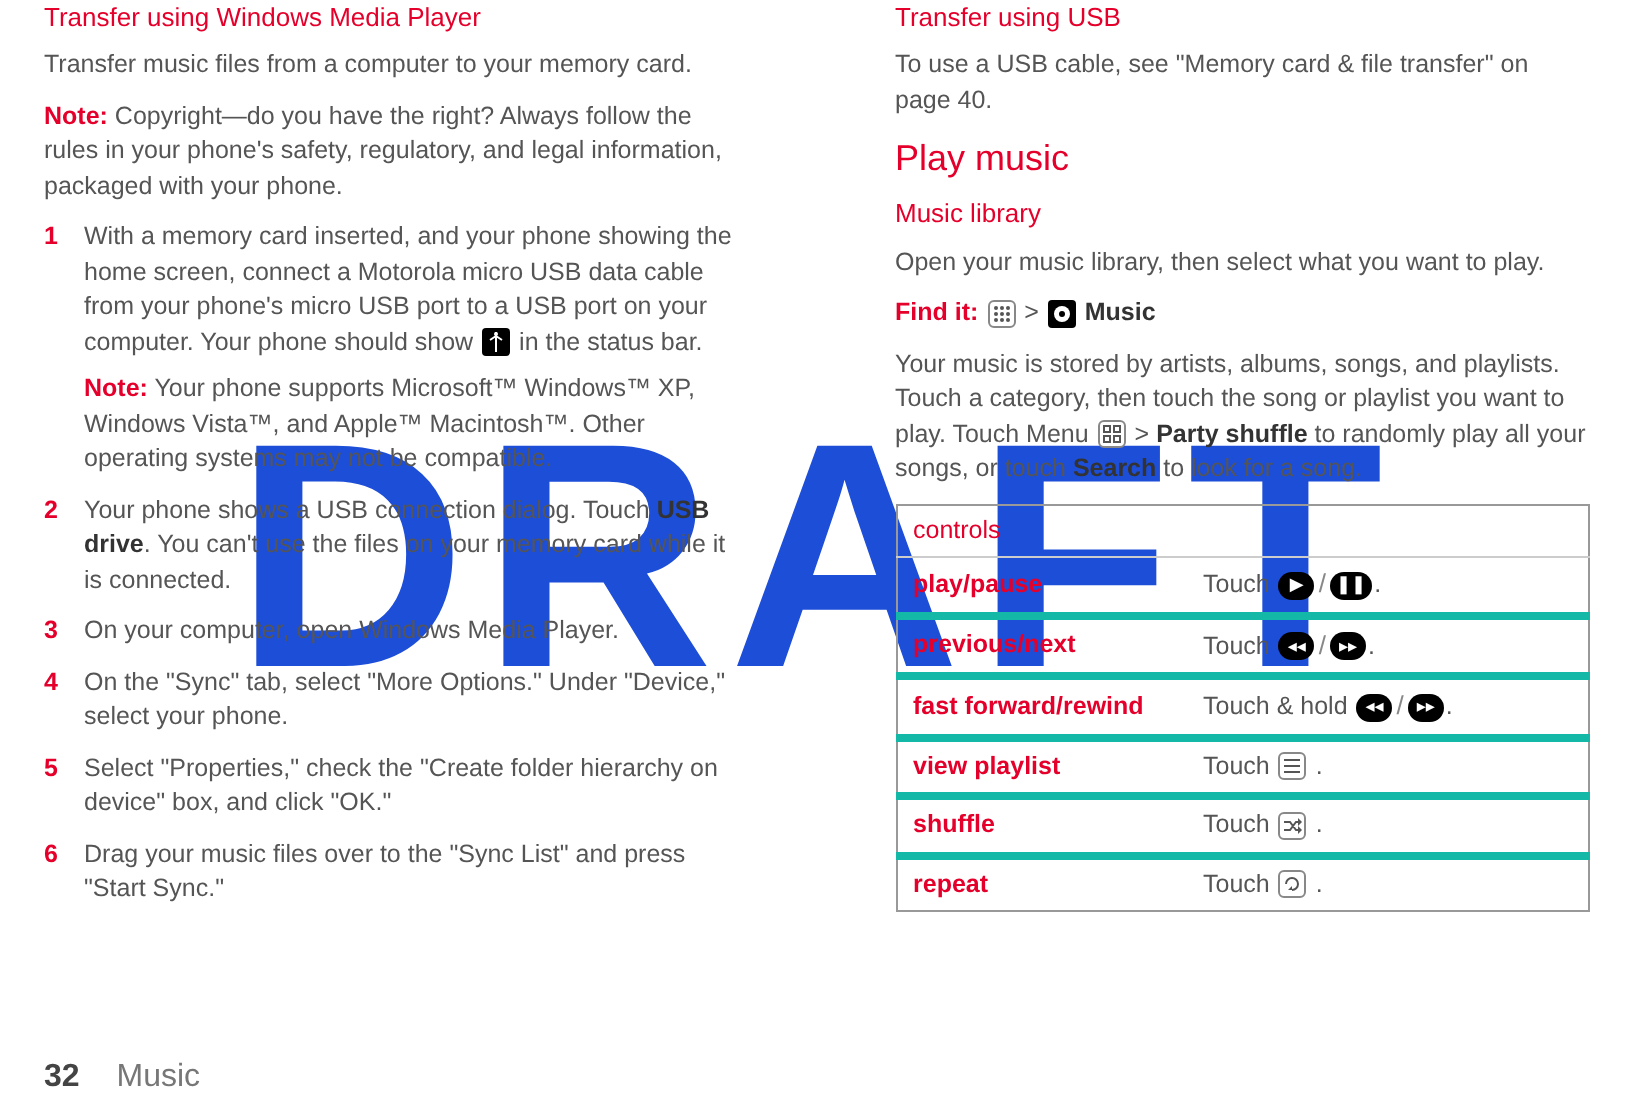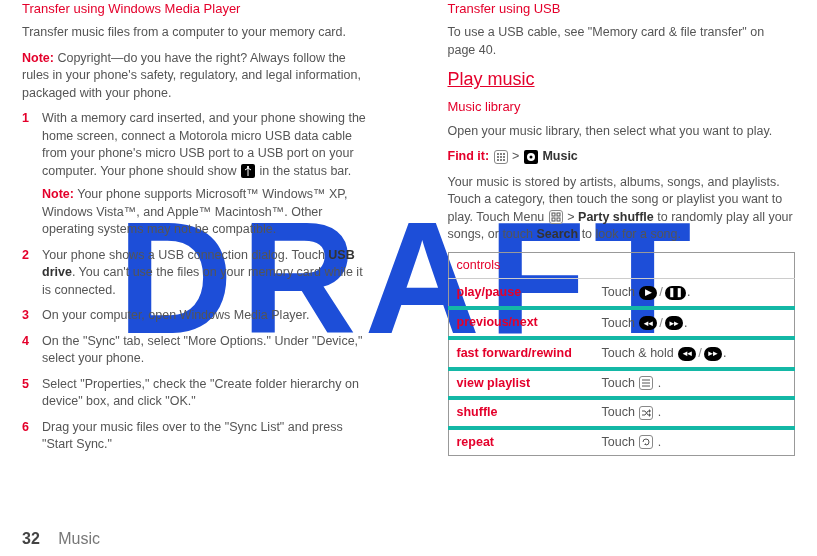--- a/index.html
+++ b/index.html
@@ -45,21 +45,20 @@
       color: #e4002b;
       font-size: 13px;
       font-weight: normal;
       margin-bottom: 6px;
     }
     .h-red-lg {
       color: #e4002b;
       font-size: 18px;
       font-weight: normal;
       margin: 6px 0 6px 0;
-      text-decoration: underline;
     }
     p { margin-bottom: 8px; }
     .note { color: #e4002b; font-weight: bold; }
     .findit { color: #e4002b; font-weight: bold; }
     ol {
       list-style: none;
       padding: 0;
     }
     li.num {
       position: relative;

